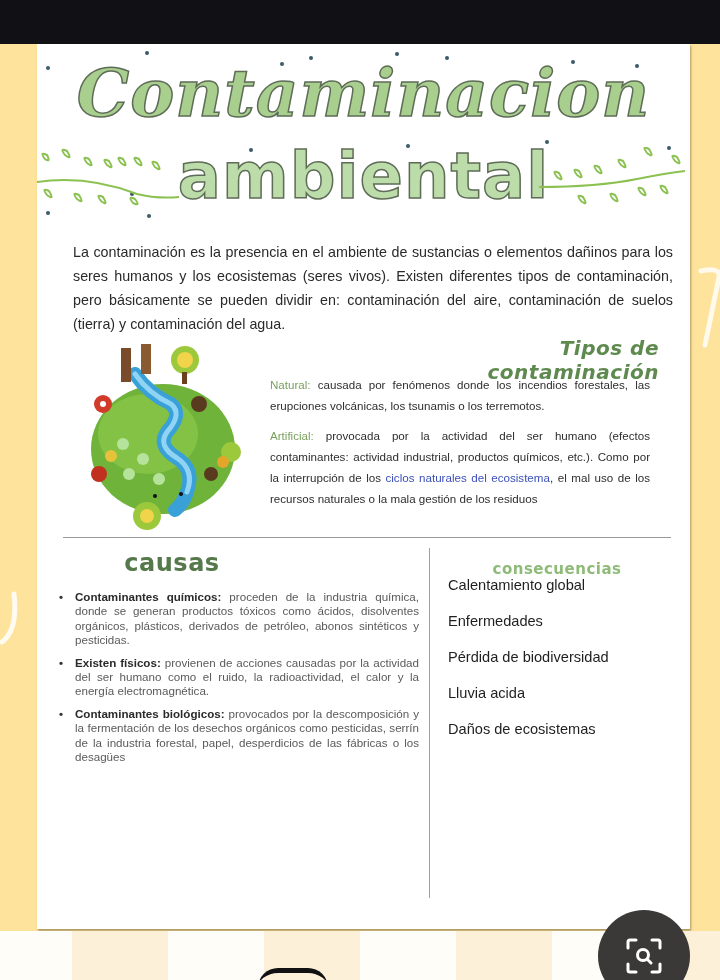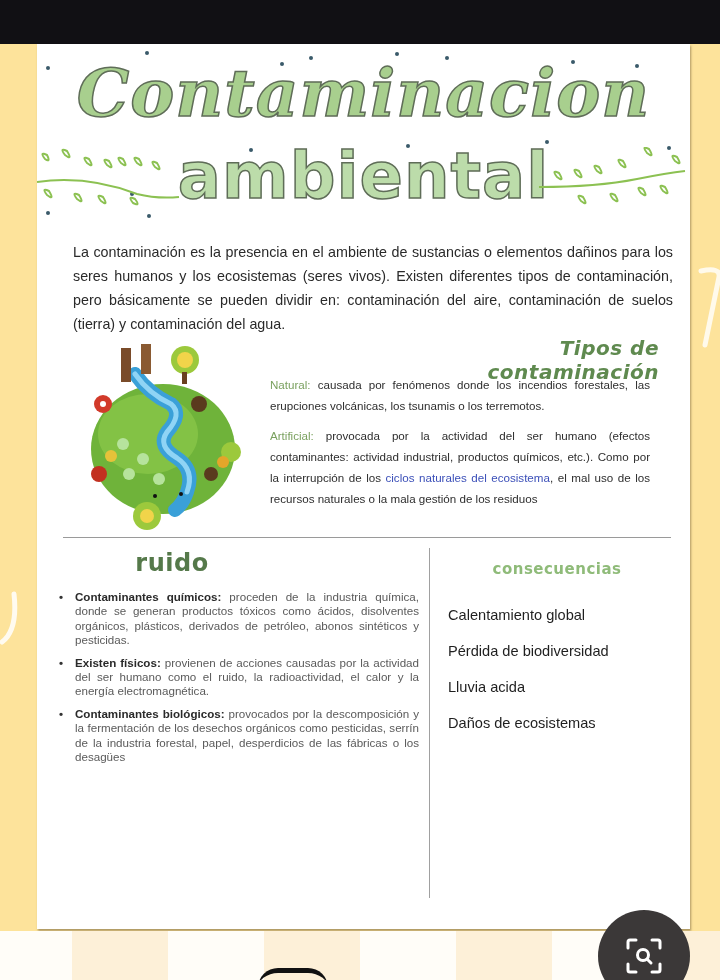--- a/index.html
+++ b/index.html
@@ -64,21 +64,21 @@
     position: absolute; left: 400px; top: 516px; width: 240px; text-align: center;
     font-family: "DejaVu Sans", sans-serif; font-size: 15px; font-weight: bold;
     color: #8fbb79; letter-spacing: 0.5px;
   }
 
   .causas-list { position: absolute; left: 22px; top: 546px; width: 360px; list-style: none; }
   .causa { position: relative; padding-left: 16px; font-size: 11.6px; line-height: 14.4px; color: #5a5a5a; text-align: justify; margin-bottom: 8px; }
   .causa .bullet { position: absolute; left: 0; top: 0; color: #333; font-weight: bold; }
   .causa .label { color: #2a2a2a; font-weight: bold; }
 
-  .consec-list { position: absolute; left: 411px; top: 562px; width: 230px; list-style: none; }
+  .consec-list { position: absolute; left: 411px; top: 532px; width: 230px; list-style: none; }
   .consec-item { font-size: 14.6px; line-height: 18px; color: #1f1f1f; margin-bottom: 18px; }
   .consec-item.wrap { line-height: 28px; margin-top: -5px; }
 
   .bottom-strip { position: absolute; left: 0; top: 931px; width: 720px; height: 49px; background: #fffdf8; }
   .stripe { position: absolute; top: 931px; width: 96px; height: 49px; background: #fdf0d8; }
   .peek-shape { position: absolute; left: 258px; top: 968px; width: 70px; height: 20px; border-top: 5px solid #111; border-radius: 40px 40px 0 0; }
 
   .lens-button {
     position: absolute; left: 598px; top: 910px; width: 92px; height: 92px; border-radius: 50%;
     background: #3b3838; display: flex; align-items: center; justify-content: center;
@@ -189,40 +189,41 @@
       <span class="tipo-label">Natural:</span><span> causada por fenómenos donde los incendios forestales, las erupciones volcánicas, los tsunamis o los terremotos.</span>
     </p>
     <p>
       <span class="tipo-label">Artificial:</span><span> provocada por la actividad del ser humano (efectos contaminantes: actividad industrial, productos químicos, etc.). Como por la interrupción de los </span><a class="link">ciclos naturales del ecosistema</a><span>, el mal uso de los recursos naturales o la mala gestión de los residuos</span>
     </p>
   </div>
 
   <div class="hdivider"></div>
   <div class="vdivider"></div>
 
-  <div class="causas-heading">ruido</div>
+  <div class="causas-heading">causas</div>
   <div class="consec-heading">consecuencias</div>
 
   <ul class="causas-list">
     <li class="causa">
       <span class="bullet">•</span>
       <span class="label">Contaminantes químicos:</span><span> proceden de la industria química, donde se generan productos tóxicos como ácidos, disolventes orgánicos, plásticos, derivados de petróleo, abonos sintéticos y pesticidas.</span>
     </li>
     <li class="causa">
       <span class="bullet">•</span>
       <span class="label">Existen físicos:</span><span> provienen de acciones causadas por la actividad del ser humano como el ruido, la radioactividad, el calor y la energía electromagnética.</span>
     </li>
     <li class="causa">
       <span class="bullet">•</span>
       <span class="label">Contaminantes biológicos:</span><span> provocados por la descomposición y la fermentación de los desechos orgánicos como pesticidas, serrín de la industria forestal, papel, desperdicios de las fábricas o los desagües</span>
     </li>
   </ul>
 
   <ul class="consec-list">
     <li class="consec-item">Calentamiento global</li>
+    <li class="consec-item">Enfermedades</li>
     <li class="consec-item">Pérdida de biodiversidad</li>
     <li class="consec-item">Lluvia acida</li>
     <li class="consec-item">Daños de ecosistemas</li>
   </ul>
 </div>
 
 <div class="bottom-strip"></div>
 <div class="stripe" style="left:72px"></div>
 <div class="stripe" style="left:264px"></div>
 <div class="stripe" style="left:456px"></div>

